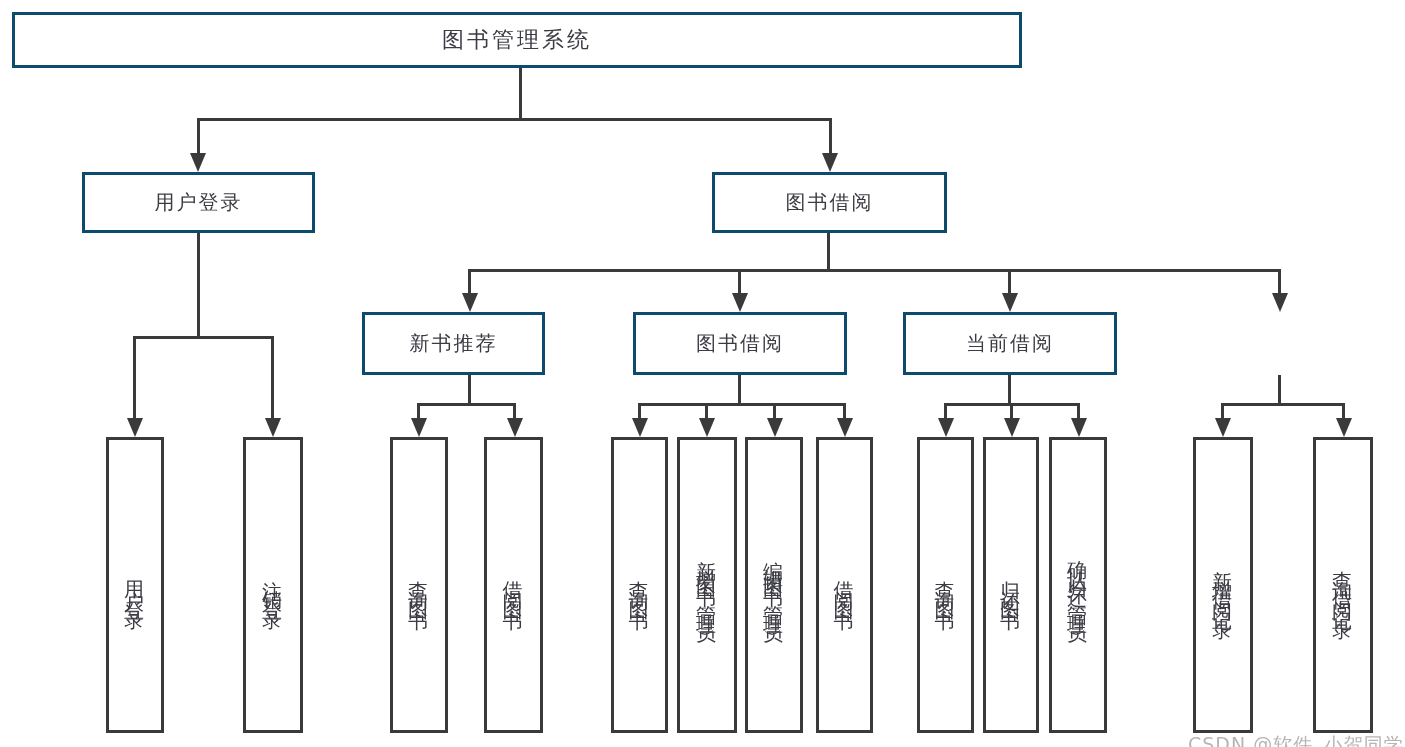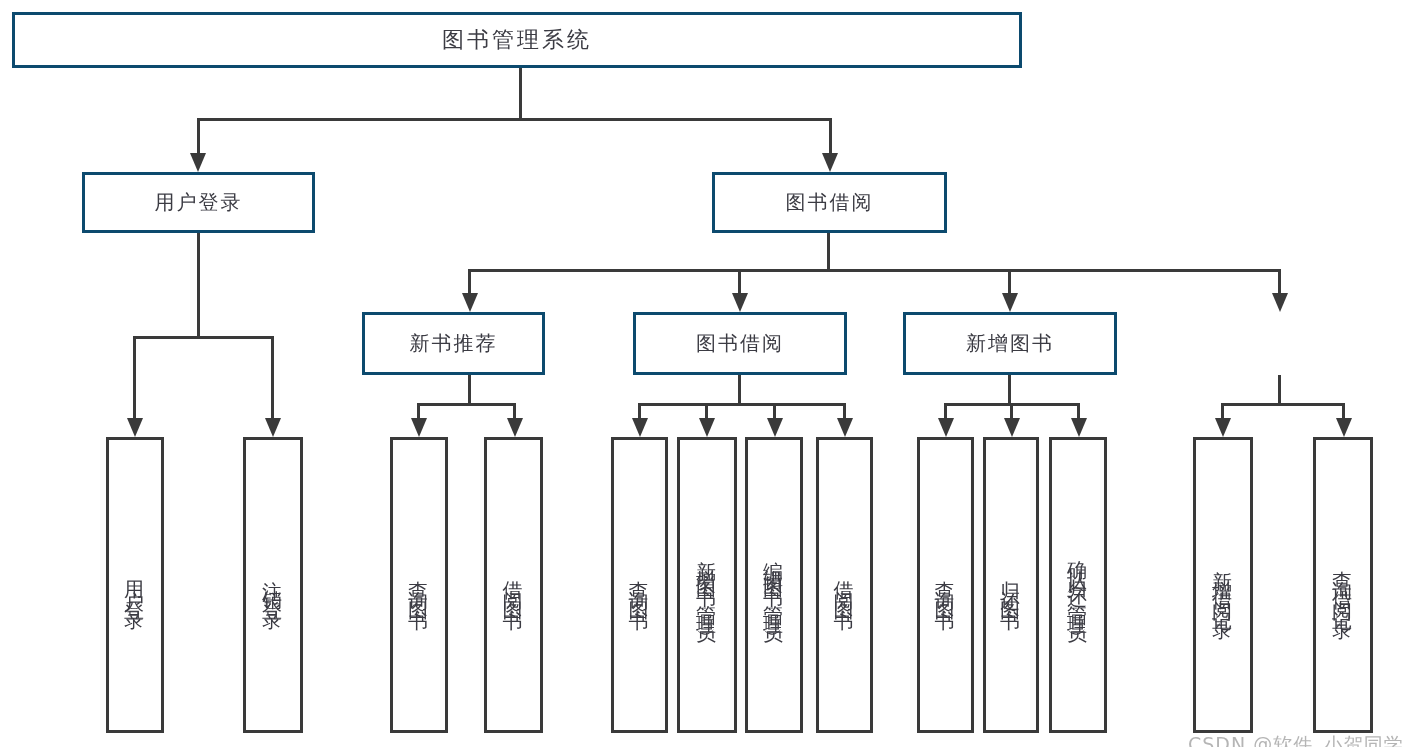--- a/index.html
+++ b/index.html
@@ -63,21 +63,21 @@
 
 <div id="canvas">
 
   <div class="box title" style="left:12px;top:12px;width:1010px;height:56px;">图书管理系统</div>
 
   <div class="box" style="left:82px;top:172px;width:233px;height:61px;">用户登录</div>
   <div class="box" style="left:712px;top:172px;width:235px;height:61px;">图书借阅</div>
 
   <div class="box" style="left:362px;top:312px;width:183px;height:63px;">新书推荐</div>
   <div class="box" style="left:633px;top:312px;width:214px;height:63px;">图书借阅</div>
-  <div class="box" style="left:903px;top:312px;width:214px;height:63px;">新增图书</div>
+  <div class="box" style="left:903px;top:312px;width:214px;height:63px;">当前借阅</div>
 
   <div class="vbox" style="left:106px;width:58px;">用户登录</div>
   <div class="vbox" style="left:243px;width:60px;">注销登录</div>
 
   <div class="vbox" style="left:390px;width:58px;">查询图书</div>
   <div class="vbox" style="left:484px;width:59px;">借阅图书</div>
 
   <div class="vbox" style="left:611px;width:57px;">查询图书</div>
   <div class="vbox" style="left:677px;width:60px;letter-spacing:9px;">新增图书（管理员）</div>
   <div class="vbox" style="left:745px;width:58px;letter-spacing:9px;">编辑图书（管理员）</div>

